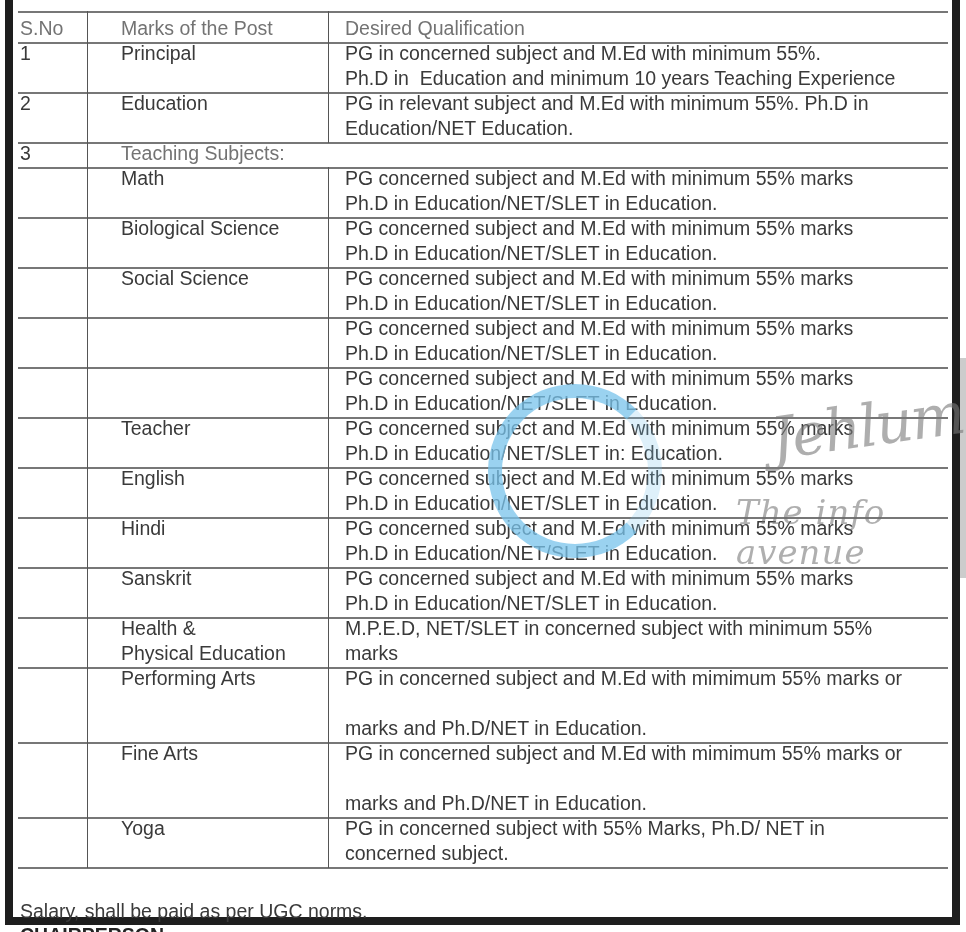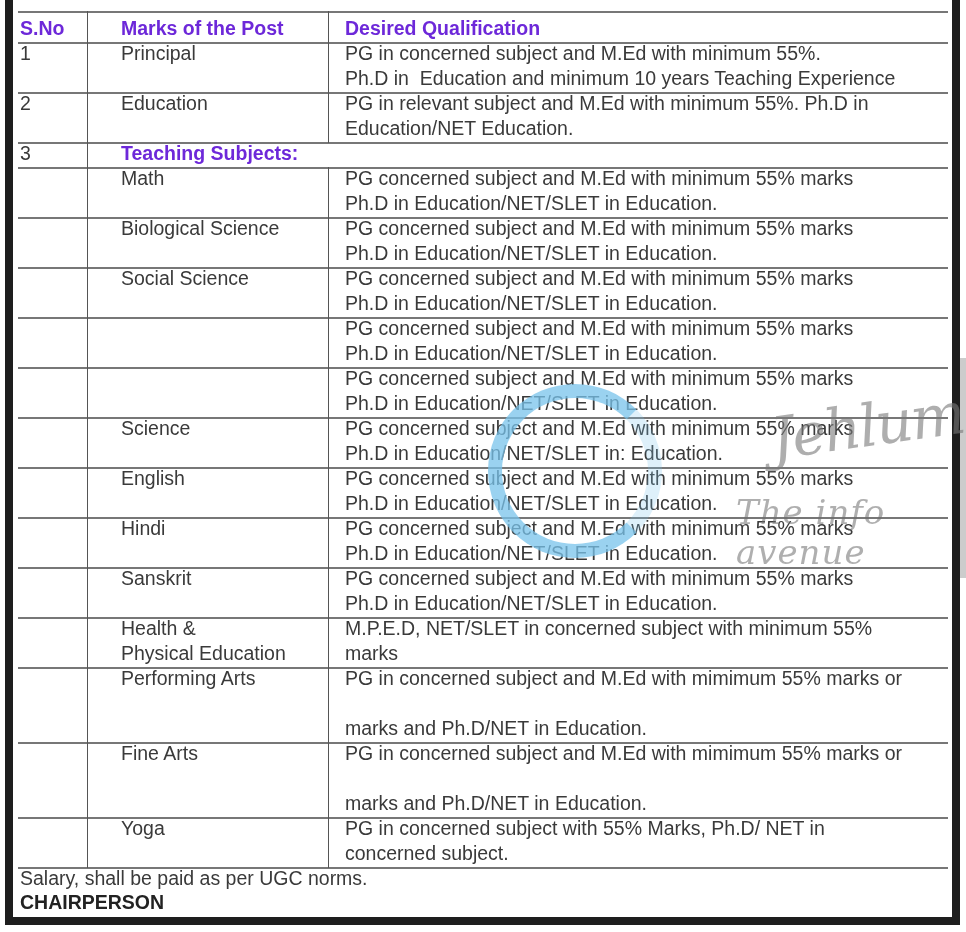--- a/index.html
+++ b/index.html
@@ -15,23 +15,23 @@
   .right-band { position: absolute; left: 960px; top: 358px; width: 6px; height: 220px; background: #9a9a9a; opacity: .5; }
 
   .table { position: absolute; left: 18px; top: 11px; width: 930px; height: 857px; }
   .hline { position: absolute; left: 0; width: 930px; height: 2px; background: #777; }
   .vline { position: absolute; width: 1px; background: #555; }
 
   .cell { position: absolute; font-size: 19.5px; line-height: 25px; white-space: pre; }
   .c1 { left: 2px; }
   .c2 { left: 103px; }
   .c3 { left: 327px; }
-  .bold { font-weight: bold; color: #6d28d9; }
+  .bold { font-weight: normal; color: #737373; }
 
-  .footer-line { position: absolute; left: 20px; font-size: 19.5px; line-height: 25px; white-space: nowrap; }
+  .footer-line { position: absolute; left: 20px; font-size: 19.5px; line-height: 25px; white-space: nowrap; margin-top: 33px; }
   .footer-bold { font-weight: bold; color: #222; }
 
   .wm-circle {
     position: absolute; left: 488px; top: 384px; width: 146px; height: 146px;
     border-radius: 50%; border: 14px solid rgba(120, 195, 235, 0.75);
     border-right-color: rgba(120, 195, 235, 0.25);
     pointer-events: none;
   }
   .wm-sig {
     position: absolute; left: 770px; top: 392px; font-family: "DejaVu Serif", serif;
@@ -105,21 +105,21 @@
   <div class="cell c2" style="top:255px">Social Science</div>
   <div class="cell c3" style="top:255px">PG concerned subject and M.Ed with minimum 55% marks</div>
   <div class="cell c3" style="top:280px">Ph.D in Education/NET/SLET in Education.</div>
 
   <div class="cell c3" style="top:305px">PG concerned subject and M.Ed with minimum 55% marks</div>
   <div class="cell c3" style="top:330px">Ph.D in Education/NET/SLET in Education.</div>
 
   <div class="cell c3" style="top:355px">PG concerned subject and M.Ed with minimum 55% marks</div>
   <div class="cell c3" style="top:380px">Ph.D in Education/NET/SLET in Education.</div>
 
-  <div class="cell c2" style="top:405px">Science</div>
+  <div class="cell c2" style="top:405px">Teacher</div>
   <div class="cell c3" style="top:405px">PG concerned subject and M.Ed with minimum 55% marks</div>
   <div class="cell c3" style="top:430px">Ph.D in Education/NET/SLET in: Education.</div>
 
   <div class="cell c2" style="top:455px">English</div>
   <div class="cell c3" style="top:455px">PG concerned subject and M.Ed with minimum 55% marks</div>
   <div class="cell c3" style="top:480px">Ph.D in Education/NET/SLET in Education.</div>
 
   <div class="cell c2" style="top:505px">Hindi</div>
   <div class="cell c3" style="top:505px">PG concerned subject and M.Ed with minimum 55% marks</div>
   <div class="cell c3" style="top:530px">Ph.D in Education/NET/SLET in Education.</div>

